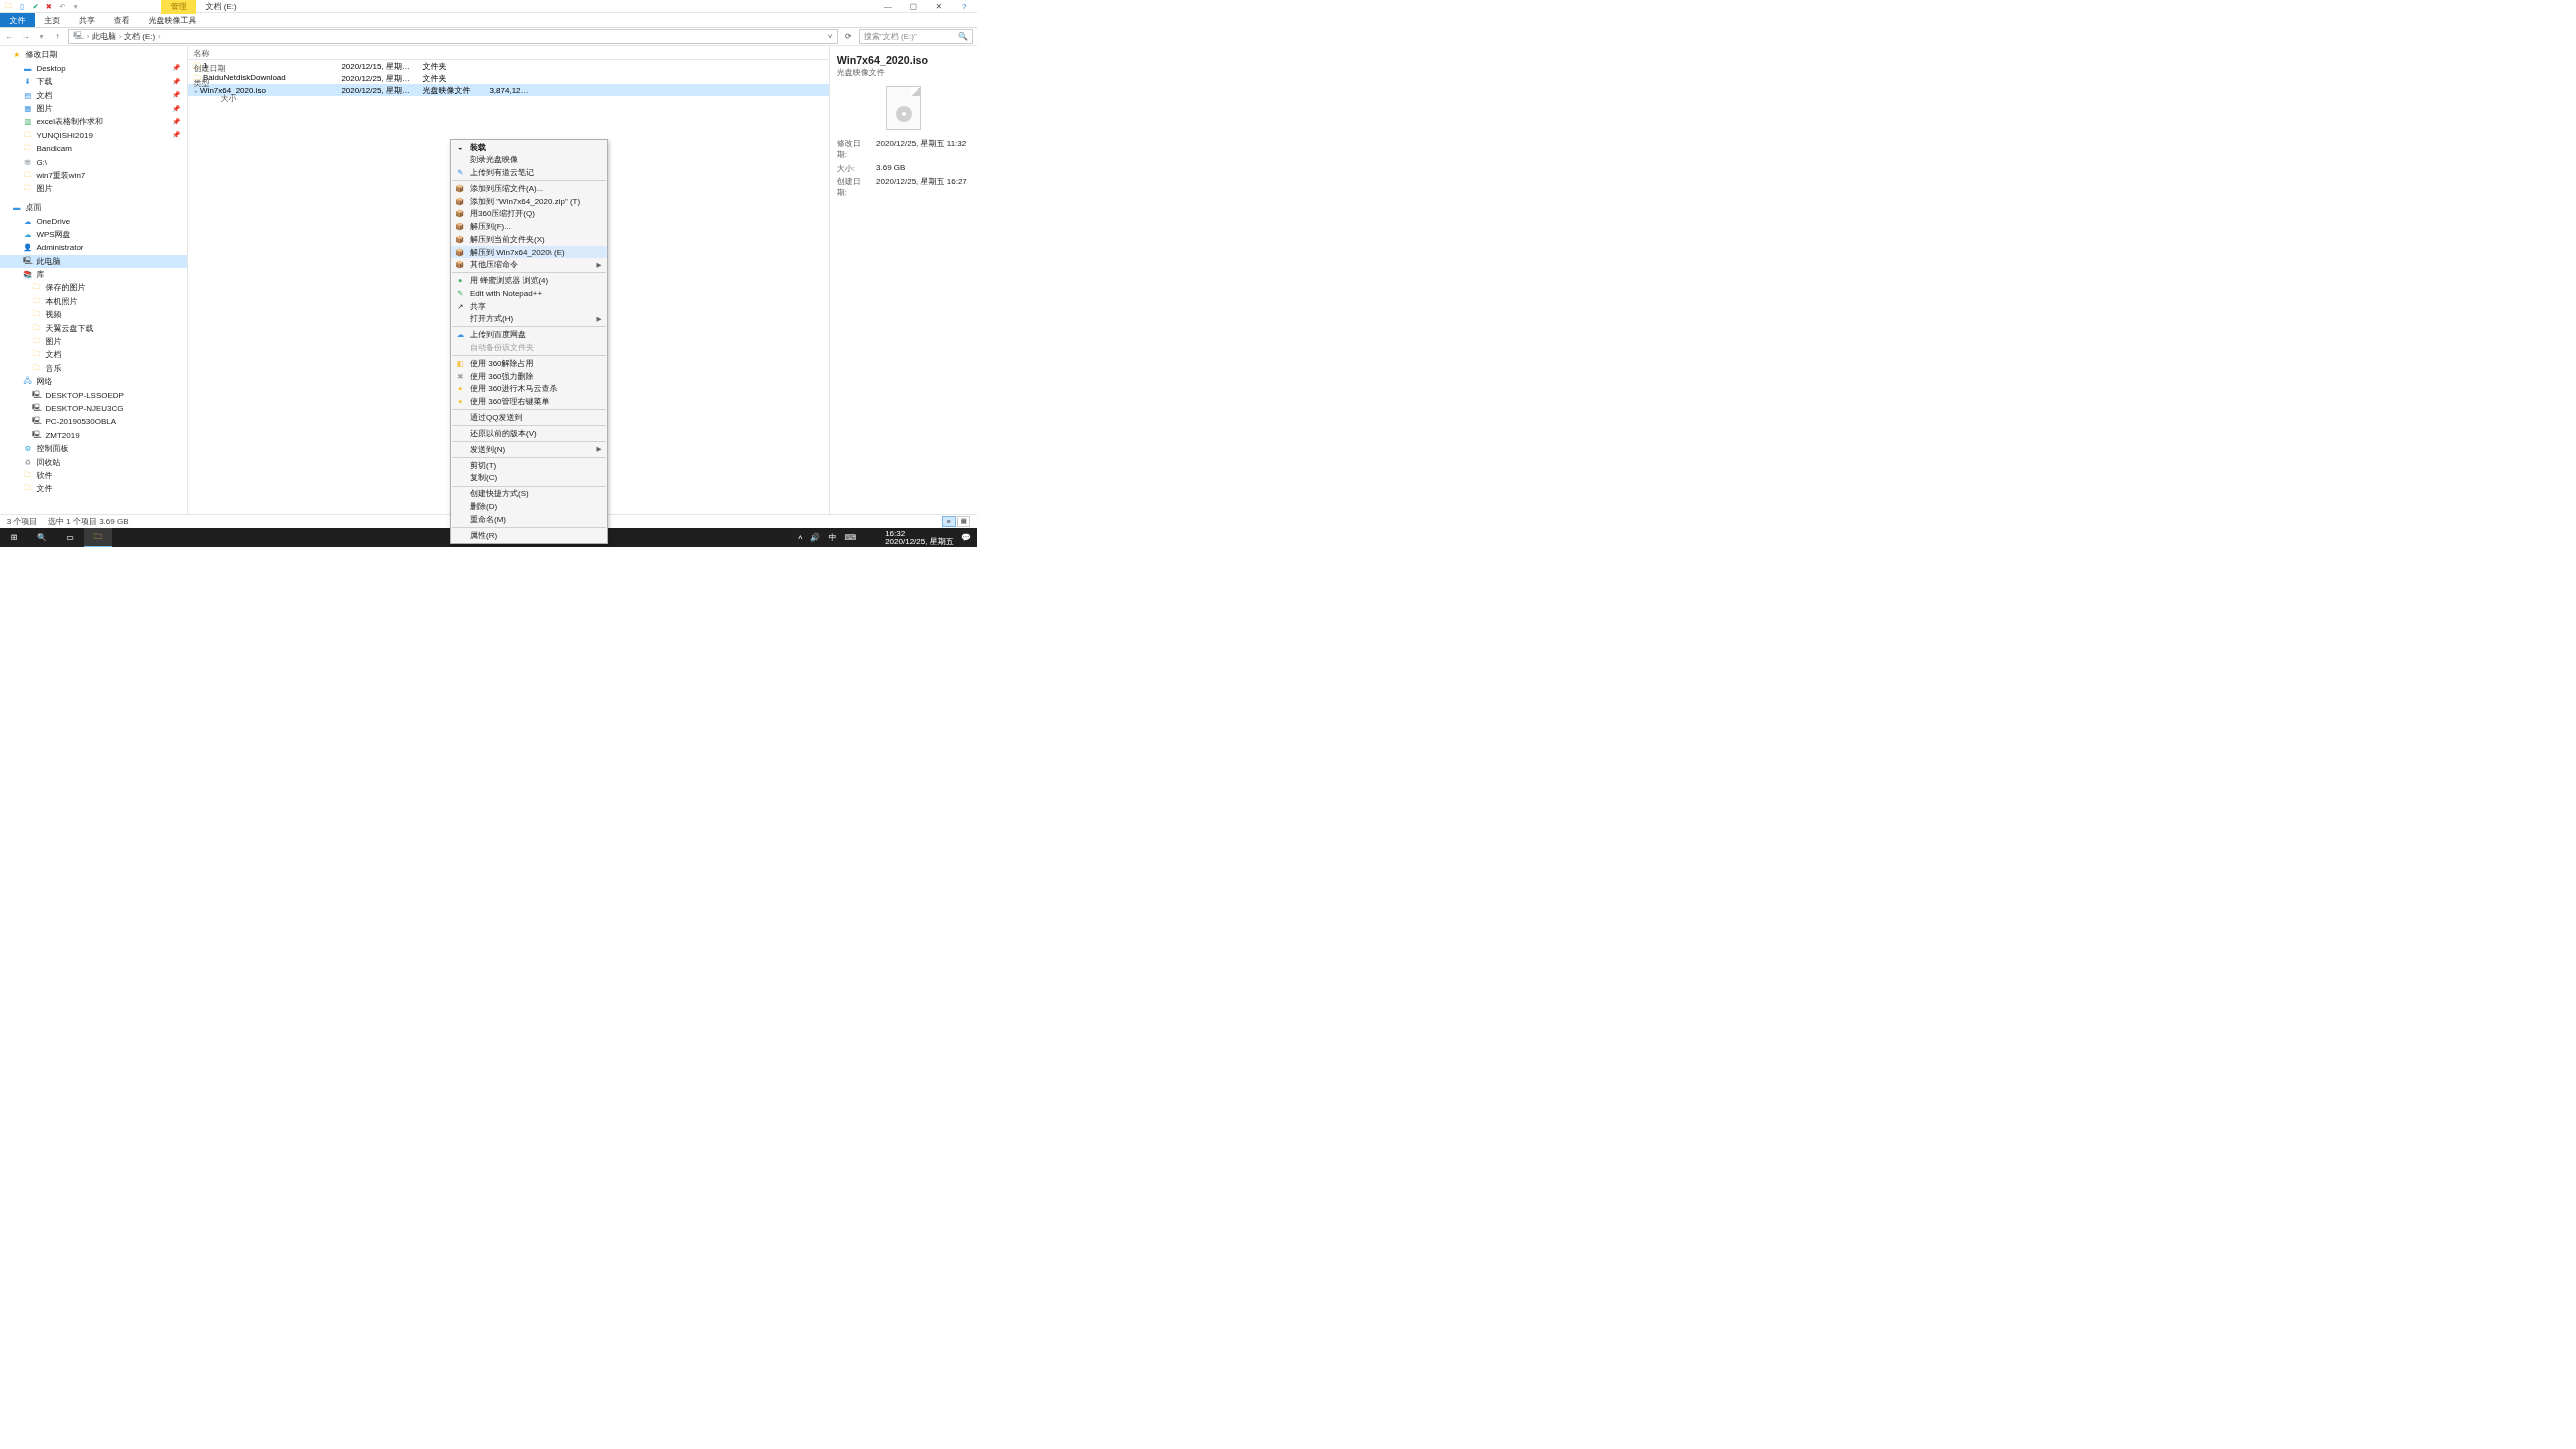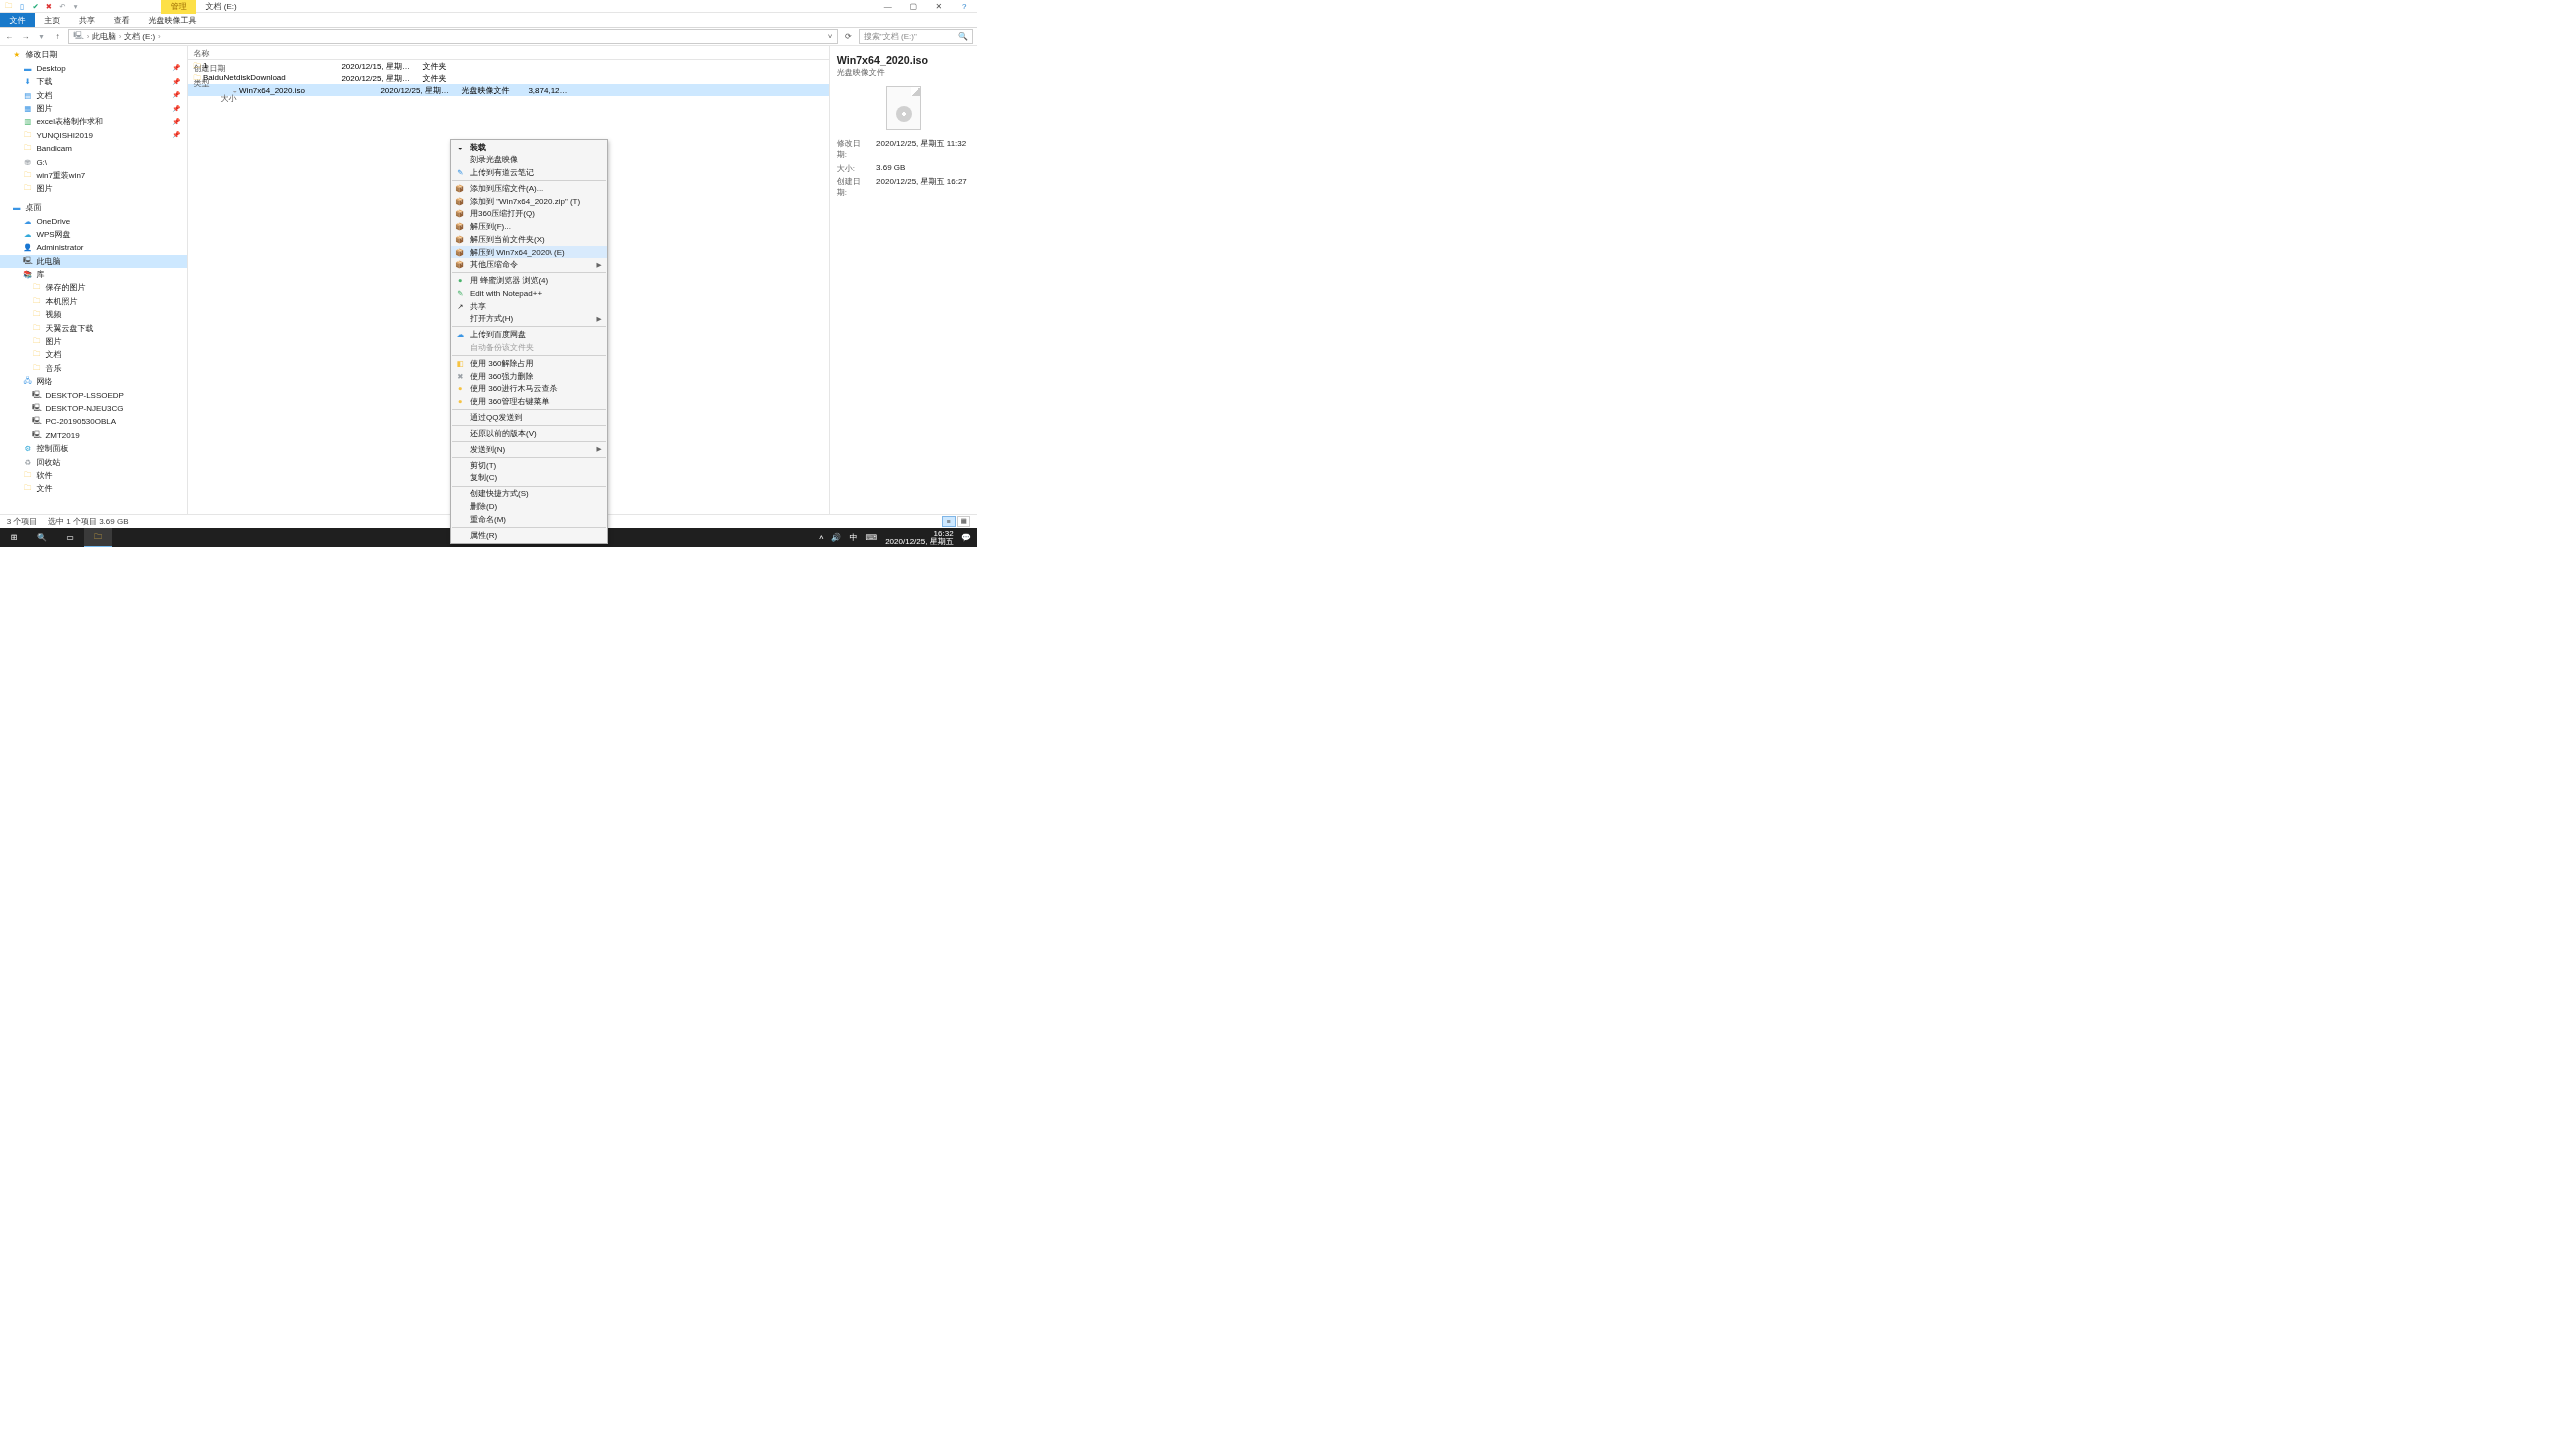--- a/index.html
+++ b/index.html
@@ -45,21 +45,21 @@
   .grey  { color:#9aa0a6;}
   .dark  { color:#4f4f4f;}
   .cyan  { color:#32a8d9;}
 
   .content { flex:1; display:flex;}
   .listarea { flex:1; position:relative;}
   .cols { display:flex; height:14.8px; border-bottom:0.7px solid #e5e5e5; color:#555;flex-direction:column;}
   .col { padding:2px 5.4px;}
   .c-name{ width:148px;} .c-date{ width:81px;} .c-type{ width:67px;} .c-size{ width:54px; text-align:right;}
   .row { display:flex; height:12px; align-items:center;}
-  .row.sel { background:#cde8ff;padding-left:39px;}
+  .row.sel { background:#cde8ff;}
   .cell { padding:0 5.4px; white-space:nowrap; overflow:hidden; text-overflow:ellipsis;}
   .fico { width:9.4px; text-align:center; font-size:7.4px; color:#f6c343;}
   .fico.iso { color:#9aa0a6;}
 
   .details { width:148px; border-left:0.7px solid #e5e5e5; padding:8px 6.7px;}
   .details h1 { font-size:10.7px; font-weight:600; color:#222;}
   .details .sub { color:#666; margin-top:1.3px;}
   .thumb { width:35px; height:44px; border:0.7px solid #ccc; margin:8px auto; position:relative; background:#fafafa;}
   .thumb::before { content:""; position:absolute; right:0; top:0; width:9.4px; height:9.4px; background:linear-gradient(135deg,#fff 50%,#ccc 50%);}
   .disc { width:16px; height:16px; border-radius:50%; background:radial-gradient(circle,#fff 0 2px,#d0d0d0 2px 8px); position:absolute; left:9.4px; top:19px;}
@@ -79,21 +79,21 @@
   .status { height:14.8px; border-top:0.7px solid #e5e5e5; display:flex; align-items:center; padding:0 6.7px; gap:10.7px; color:#444;}
   .viewbtns { margin-left:auto; display:flex; gap:1.3px;}
   .vbtn { width:13.4px; height:10.7px; border:0.7px solid #ccc; display:flex; align-items:center; justify-content:center; font-size:6.7px;}
   .vbtn.active{ background:#cde8ff; border-color:#7fb5e6;}
 
   
   .taskbar { height:19px; background:#1f1f1f; display:flex; align-items:center; color:#fff;}
   .tbtn { width:28px; height:19px; display:flex; align-items:center; justify-content:center;}
   .tbtn.active{ background:#3a3a3a; border-bottom:1.3px solid #76b9ed;}
   .tray { margin-left:auto; display:flex; align-items:center; gap:8px; padding-right:5.4px; font-size:7.4px;}
-  .clock { text-align:right; line-height:8px;}
+  .clock { text-align:left; line-height:8px;margin-left:21px;}
 </style>
 </head>
 <body>
 
 <div class="titlebar">
   <div class="qat">
     <span class="ico yellow">🗀</span>
     <span class="ico blue">▯</span>
     <span class="ico" style="color:#2a7;">✔</span>
     <span class="ico" style="color:#d33;">✖</span>

